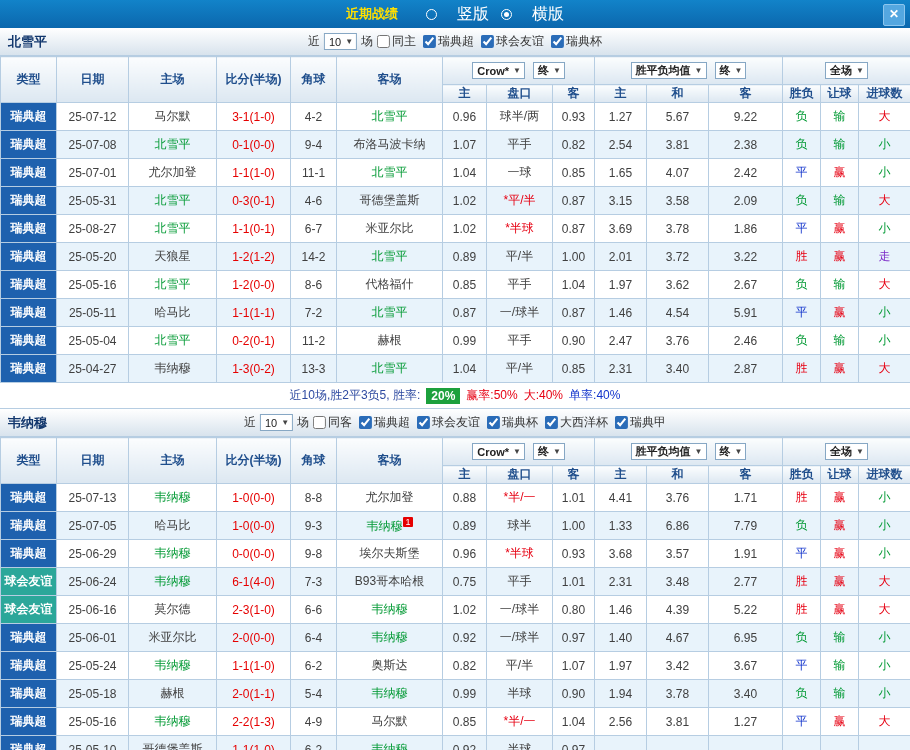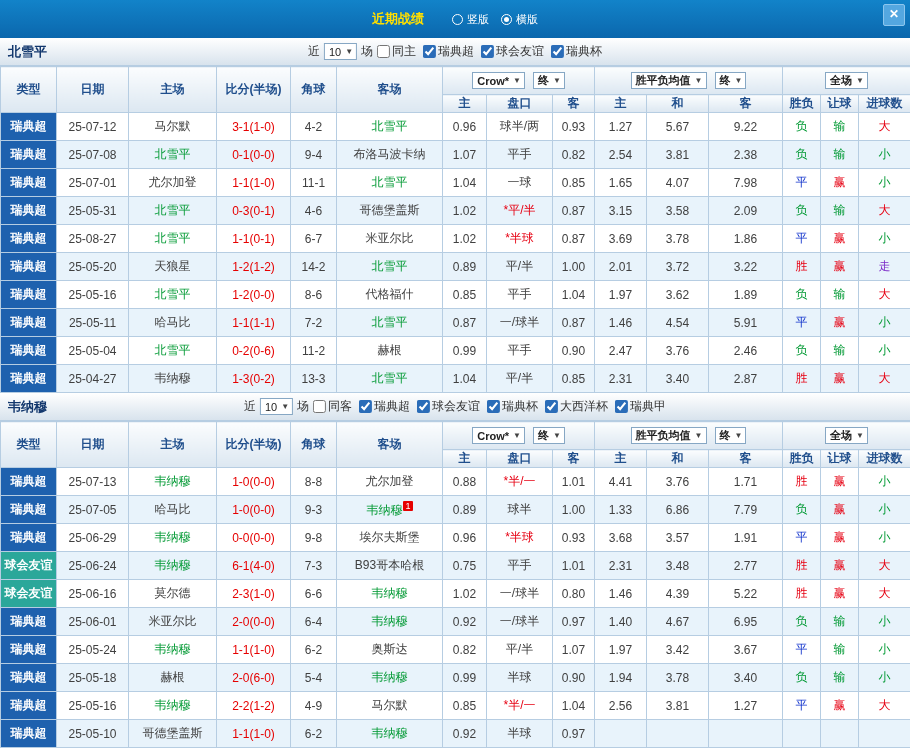--- a/index.html
+++ b/index.html
@@ -1,21 +1,21 @@
 <!DOCTYPE html>
 <html><head>
 <meta charset="utf-8">
 <style>
   html,body{margin:0;padding:0;background:#fff;}
   body{width:910px;height:750px;overflow:hidden;font-family:"Liberation Sans",sans-serif;position:relative;}
 
   
-  .topbar{height:38px;background:linear-gradient(180deg,#1283c9,#0b67ad);display:flex;align-items:center;justify-content:center;position:relative;}
+  .topbar{height:28px;background:linear-gradient(180deg,#1283c9,#0b67ad);display:flex;align-items:center;justify-content:center;position:relative;}
   .page-title{color:#ffdf00;font-weight:bold;font-size:13px;margin-right:16px;}
-  .layout-option{color:#fff;font-size:11px;display:inline-flex;align-items:center;gap:4px;margin-left:12px;cursor:pointer;}
+  .layout-option{color:#fff;font-size:16px;display:inline-flex;align-items:center;gap:20px;margin-left:12px;cursor:pointer;}
   .radio-dot{width:11px;height:11px;border:1px solid #fff;border-radius:50%;display:inline-block;position:relative;box-sizing:border-box;background:transparent;}
   .radio-dot.on::after{content:"";position:absolute;left:2px;top:2px;width:5px;height:5px;background:#fff;border-radius:50%;}
   .close-btn{position:absolute;right:5px;top:4px;width:20px;height:20px;background:#54a7e0;color:#fff;border:1px solid #8cc6ee;border-radius:2px;font-size:12px;line-height:18px;text-align:center;cursor:pointer;font-weight:bold;}
 
   
   .section-bar{height:27px;background:linear-gradient(180deg,#ffffff,#d8e3ed);border-bottom:1px solid #b6cde2;position:relative;display:flex;align-items:center;}
   .team-name{font-size:13px;font-weight:bold;color:#12376d;padding-left:8px;}
   .filter-group{position:absolute;left:50%;transform:translateX(-50%);display:flex;align-items:center;gap:4px;font-size:12px;color:#333;white-space:nowrap;}
   .dd{display:inline-flex;align-items:center;border:1px solid #86a7c4;background:#fff;font-size:11px;padding:0 3px 0 4px;height:17px;gap:4px;cursor:pointer;color:#222;box-sizing:border-box;}
   .dd .arr{font-size:8px;color:#444;}
@@ -224,21 +224,21 @@
     <td class="score">1-1(1-0)</td>
     <td>11-1</td>
     <td>
       <span class="team-focus">北雪平</span>
     </td>
     <td>1.04</td>
     <td>一球</td>
     <td>0.85</td>
     <td>1.65</td>
     <td>4.07</td>
-    <td>7.98</td>
+    <td>2.42</td>
     <td class="blue">平</td>
     <td class="red">赢</td>
     <td class="green">小</td>
   </tr>
 
   <tr>
     <td class="type lg-super">瑞典超</td>
     <td>25-05-31</td>
     <td>
       <span class="team-focus">北雪平</span>
@@ -312,21 +312,21 @@
     <td class="score">1-2(0-0)</td>
     <td>8-6</td>
     <td>
       <span>代格福什</span>
     </td>
     <td>0.85</td>
     <td>平手</td>
     <td>1.04</td>
     <td>1.97</td>
     <td>3.62</td>
-    <td>1.89</td>
+    <td>2.67</td>
     <td class="green">负</td>
     <td class="green">输</td>
     <td class="red">大</td>
   </tr>
 
   <tr>
     <td class="type lg-super">瑞典超</td>
     <td>25-05-11</td>
     <td>
       <span>哈马比</span>
@@ -346,21 +346,21 @@
     <td class="red">赢</td>
     <td class="green">小</td>
   </tr>
 
   <tr>
     <td class="type lg-super">瑞典超</td>
     <td>25-05-04</td>
     <td>
       <span class="team-focus">北雪平</span>
     </td>
-    <td class="score">0-2(0-6)</td>
+    <td class="score">0-2(0-1)</td>
     <td>11-2</td>
     <td>
       <span>赫根</span>
     </td>
     <td>0.99</td>
     <td>平手</td>
     <td>0.90</td>
     <td>2.47</td>
     <td>3.76</td>
     <td>2.46</td>
@@ -385,20 +385,27 @@
     <td>0.85</td>
     <td>2.31</td>
     <td>3.40</td>
     <td>2.87</td>
     <td class="red">胜</td>
     <td class="red">赢</td>
     <td class="red">大</td>
   </tr>
 </tbody>
     </table>
+    <div class="summary-bar">
+      <span>近10场,胜2平3负5, 胜率:</span>
+      <span class="rate-badge">20%</span>
+      <span class="red">赢率:50%</span>
+      <span class="red">大:40%</span>
+      <span class="blue">单率:40%</span>
+    </div>
   </div>
 
   <div class="section">
     <div class="section-bar">
       <span class="team-name">韦纳穆</span>
       <div class="filter-group">
         <span>近</span>
         <span class="dd">
           <span>10</span>
           <span class="arr">▼</span>
@@ -662,21 +669,21 @@
     <td class="green">输</td>
     <td class="green">小</td>
   </tr>
 
   <tr>
     <td class="type lg-super">瑞典超</td>
     <td>25-05-18</td>
     <td>
       <span>赫根</span>
     </td>
-    <td class="score">2-0(6-0)</td>
+    <td class="score">2-0(1-1)</td>
     <td>5-4</td>
     <td>
       <span class="team-focus">韦纳穆</span>
     </td>
     <td>0.99</td>
     <td>半球</td>
     <td>0.90</td>
     <td>1.94</td>
     <td>3.78</td>
     <td>3.40</td>
@@ -684,21 +691,21 @@
     <td class="green">输</td>
     <td class="green">小</td>
   </tr>
 
   <tr>
     <td class="type lg-super">瑞典超</td>
     <td>25-05-16</td>
     <td>
       <span class="team-focus">韦纳穆</span>
     </td>
-    <td class="score">2-2(1-2)</td>
+    <td class="score">2-2(1-3)</td>
     <td>4-9</td>
     <td>
       <span>马尔默</span>
     </td>
     <td>0.85</td>
     <td class="red">*半/一</td>
     <td>1.04</td>
     <td>2.56</td>
     <td>3.81</td>
     <td>1.27</td>

